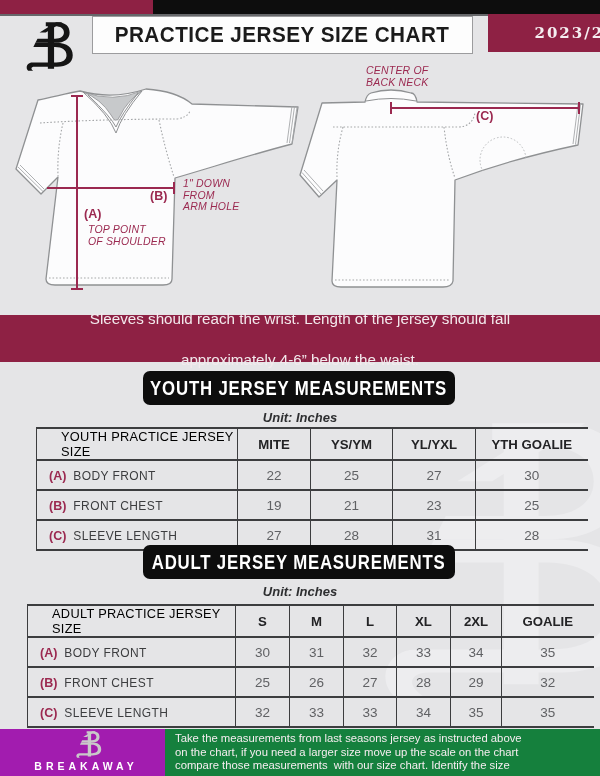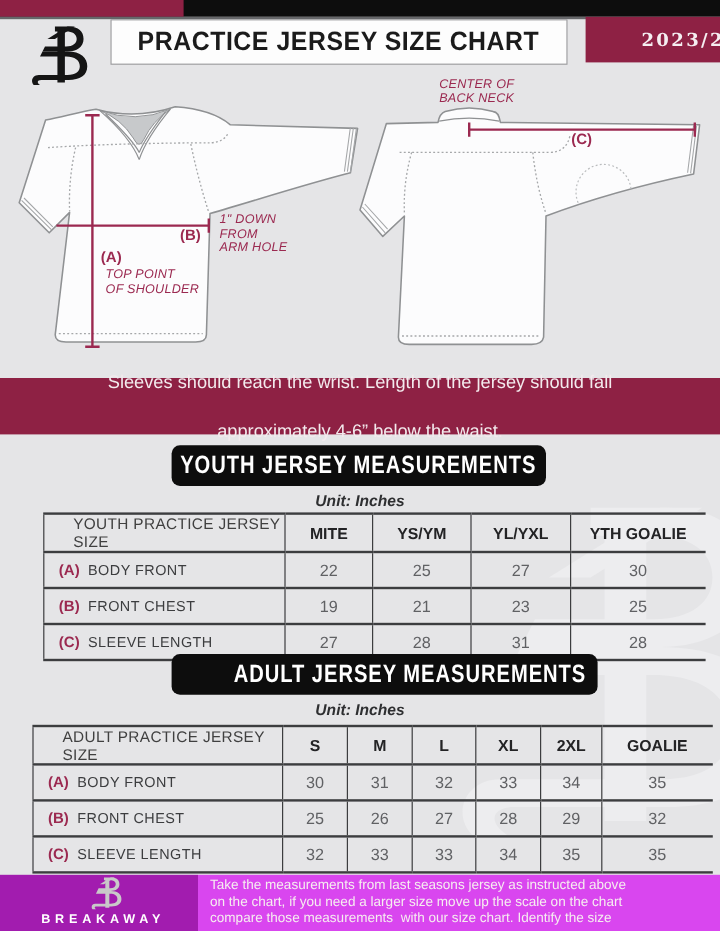--- a/index.html
+++ b/index.html
@@ -33,32 +33,32 @@
                   display:flex;align-items:center;justify-content:center;}
   .section-banner span{color:#fff;font-weight:bold;font-size:21px;letter-spacing:1px;transform:scaleX(.8);white-space:nowrap;}
   .unit-line{position:absolute;left:0;width:600px;text-align:center;font-style:italic;font-weight:bold;
              font-size:13px;color:#2e2f31;}
 
   
   table.size-table{position:absolute;border-collapse:collapse;table-layout:fixed;background:transparent;}
   table.size-table th,table.size-table td{height:28px;padding:0;border-bottom:2px solid #3c3d3f;}
   table.size-table thead th{border-top:2px solid #3c3d3f;}
   table.size-table .lbl-col{border-left:1.5px solid #3c3d3f;text-align:left;padding-left:12px;}
-  table.size-table thead .lbl-col{font-weight:normal;color:#404040;font-size:12.8px;letter-spacing:.3px;padding-left:24px;}
+  table.size-table thead .lbl-col{font-weight:normal;color:#000000;font-size:12.8px;letter-spacing:.3px;padding-left:24px;}
   table.size-table th.col-h{font-weight:bold;color:#232325;font-size:13.2px;text-align:center;border-left:1.5px solid #3c3d3f;}
   table.size-table td.val{color:#606164;font-size:13.5px;text-align:center;border-left:1.5px solid #3c3d3f;}
   table.size-table td.lbl-col .marker{color:#9b2950;font-weight:bold;font-size:12.5px;margin-right:7px;}
   table.size-table td.lbl-col .rowname{color:#3c3d3f;font-size:12px;letter-spacing:.4px;}
 
   
   .footer{position:absolute;left:0;top:729px;width:600px;height:47px;display:flex;}
   .footer-black{width:165px;height:47px;background:#a21caf;display:flex;align-items:center;flex-direction:column;}
   .footer-logo{width:28px;height:31px;margin-left:14px;color:#c9c9c9;}
   .footer-brand{color:#fff;font-weight:bold;font-size:10.5px;letter-spacing:4px;margin-left:7px;}
-  .footer-maroon{flex:1;height:47px;background:#d946ef;display:flex;flex-direction:column;justify-content:center;padding-left:10px;}
+  .footer-maroon{flex:1;height:47px;background:#15803d;display:flex;flex-direction:column;justify-content:center;padding-left:10px;}
   .footer-maroon div{color:#f6edf0;font-size:11.3px;line-height:13.5px;white-space:pre;}
 
   .watermark{position:absolute;left:382px;top:400px;width:290px;height:319px;color:#ededef;z-index:0;}
   .content{position:relative;z-index:1;}
 </style>
 </head>
 <body>
 
 <div class="page">
 
@@ -183,21 +183,21 @@
           <tr>
             <td class="lbl-col"><span class="marker">(C)</span><span class="rowname">SLEEVE LENGTH</span></td>
             <td class="val">27</td>
             <td class="val">28</td>
             <td class="val">31</td>
             <td class="val">28</td>
           </tr>
         </tbody>
       </table>
 
-    <div class="section-banner" style="top:545px;padding-left:43px;">
+    <div class="section-banner" style="top:545px;">
       <span>ADULT JERSEY MEASUREMENTS</span>
     </div>
     <div class="unit-line" style="top:584px;">Unit: Inches</div>
     <table class="size-table" style="left:27px;top:604px;width:566px;">
         <colgroup>
           <col style="width: 208px;">
           <col style="width: 54px;">
           <col style="width: 54px;">
           <col style="width: 53px;">
           <col style="width: 54px;">

